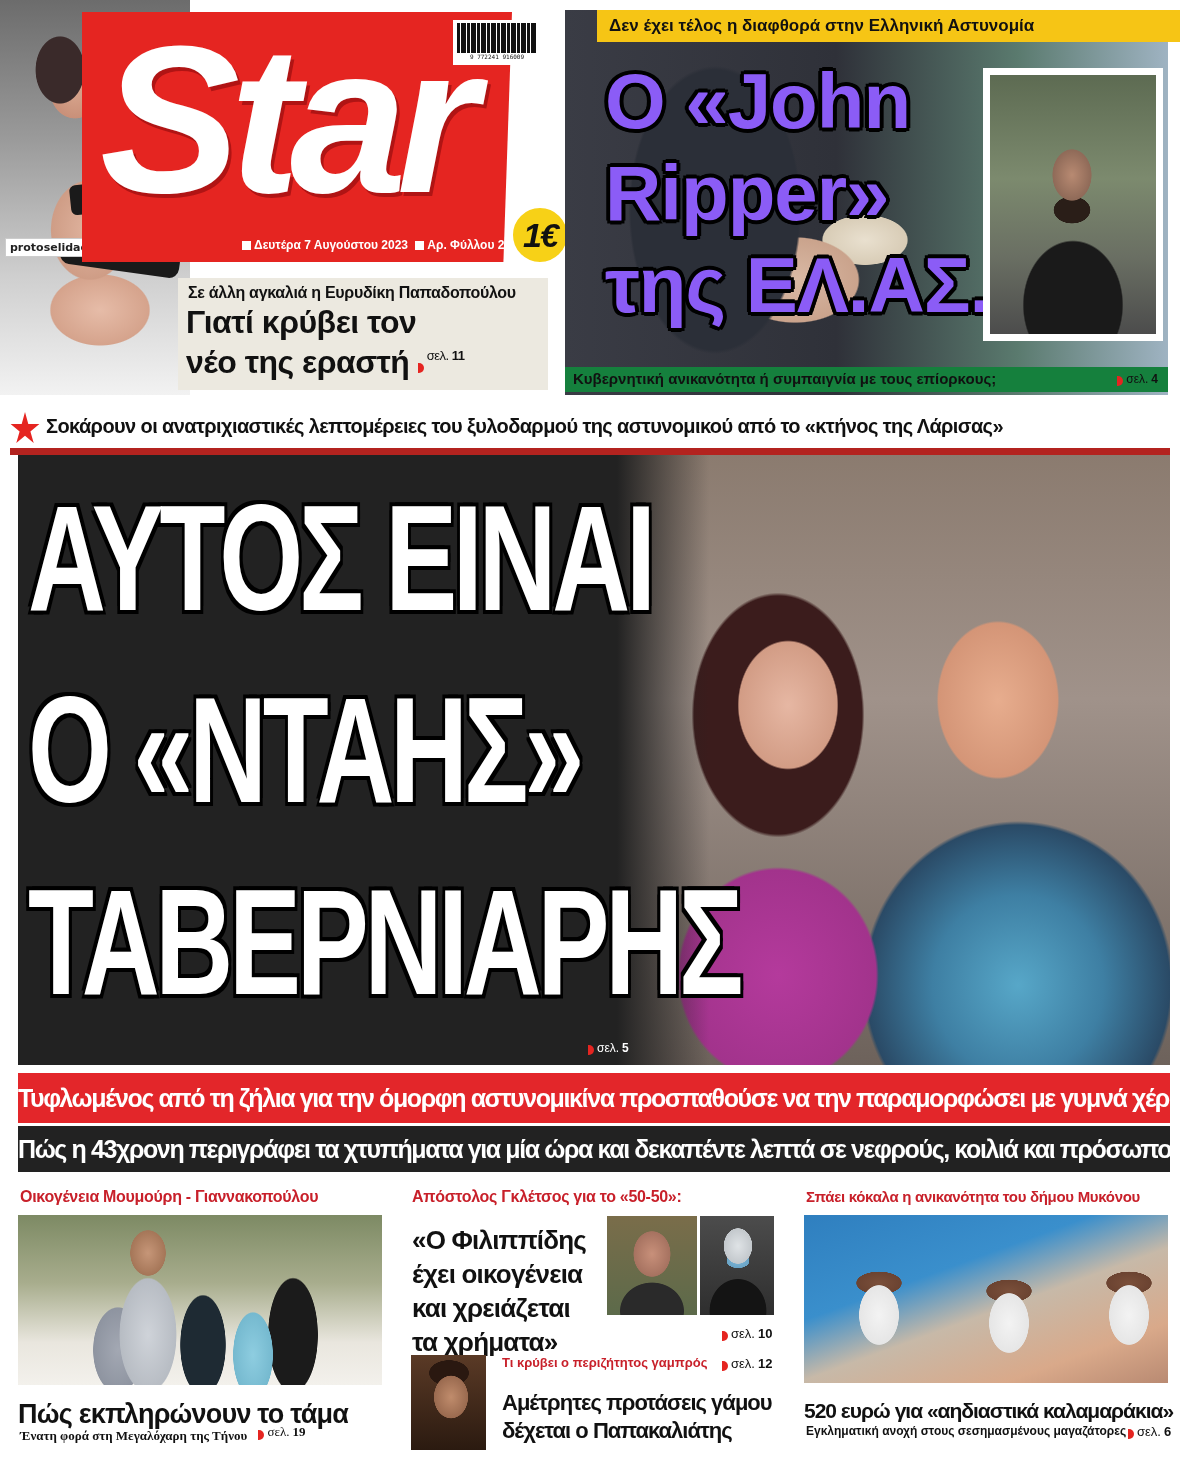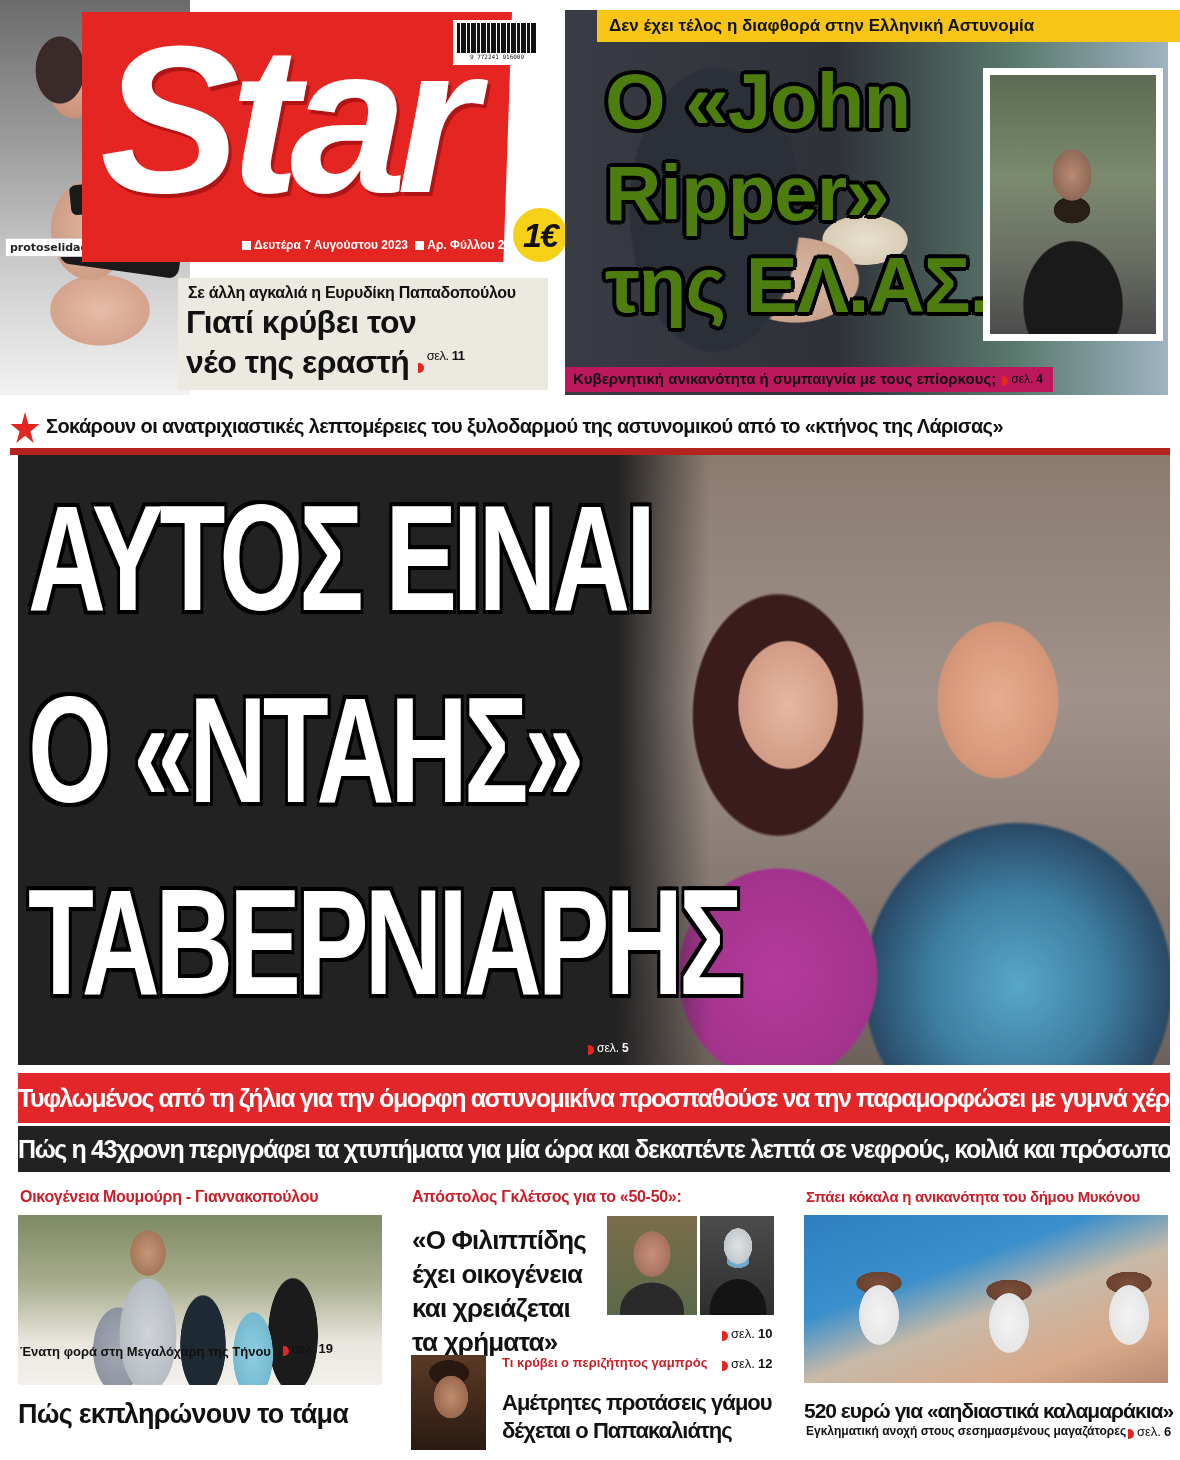--- a/index.html
+++ b/index.html
@@ -72,37 +72,37 @@
       radial-gradient(ellipse 120px 200px at 150px 200px, #2b2f38 0%, #2b2f38 70%, transparent 72%),
       radial-gradient(ellipse 90px 60px at 230px 270px, #d9b9a5 0%, #caa38c 70%, transparent 72%),
       radial-gradient(ellipse 60px 35px at 300px 230px, #e9e0cf 0%, #d8ccb6 70%, transparent 72%),
       linear-gradient(90deg, #3a3c45 0%, #2f3139 45%, #5a7a6e 75%, #9fb3c2 100%);
   }
   .police-kicker-bar {
     left: 597px; top: 10px; width: 671px; height: 32px; background: #f6c515;
     color: #111; font-size: 17px; font-weight: bold; padding: 6px 0 0 12px;
   }
   .ripper-head {
-    left: 605px; top: 55px; color: #4d7c0f; font-size: 78px; line-height: 92px; font-weight: bold;
+    left: 605px; top: 55px; color: #8b5cf6; font-size: 78px; line-height: 92px; font-weight: bold;
     letter-spacing: -1px;
     text-shadow: -3px -3px 0 #000, 3px -3px 0 #000, -3px 3px 0 #000, 3px 3px 0 #000, 0 4px 0 #000, 4px 0 0 #000, -4px 0 0 #000, 0 -4px 0 #000;
   }
   .suspect-photo {
     left: 983px; top: 68px; width: 180px; height: 273px; background: #fff; padding: 7px;
   }
   .suspect-photo .inner {
     width: 100%; height: 100%;
     background:
       radial-gradient(ellipse 32px 42px at 82px 100px, #b88a72 0%, #8f6a58 60%, transparent 62%),
       radial-gradient(ellipse 30px 22px at 82px 135px, #2a1e18 0%, #2a1e18 60%, transparent 62%),
       radial-gradient(ellipse 70px 90px at 83px 230px, #1a1a1a 0%, #1a1a1a 70%, transparent 72%),
       linear-gradient(180deg, #5d6b52 0%, #7c8a6e 40%, #6a6f63 70%, #4c4c4c 100%);
   }
   .police-footer-bar {
-    left: 565px; top: 367px; width: 488px; height: 25px; background: #be185d;
+    left: 565px; top: 367px; width: 603px; height: 25px; background: #15803d;
     color:#111; font-size: 15px; font-weight: bold; padding: 3px 0 0 8px;
   }
   .police-footer-bar .page-ref { position:absolute; right: 10px; top: 5px; font-size: 12px; }
 
   
   .star-icon {
     left: 10px; top: 412px; width: 30px; height: 34px; background: #e52521;
     clip-path: polygon(50% 0%, 61% 35%, 98% 35%, 68% 57%, 79% 91%, 50% 70%, 21% 91%, 32% 57%, 2% 35%, 39% 35%);
   }
   .main-kicker {
@@ -265,21 +265,21 @@
   <span>σελ.</span>
     <b>5</b>
 </div>
 
 <div class="abs sub-red">Τυφλωμένος από τη ζήλια για την όμορφη αστυνομικίνα προσπαθούσε να την παραμορφώσει με γυμνά χέρια!</div>
 <div class="abs sub-dark">Πώς η 43χρονη περιγράφει τα χτυπήματα για μία ώρα και δεκαπέντε λεπτά σε νεφρούς, κοιλιά και πρόσωπο</div>
 
 <div class="abs col-kicker" style="left:20px; top:1188px;">Οικογένεια Μουμούρη - Γιαννακοπούλου</div>
 <div class="abs fam-photo"></div>
 <div class="abs col-head" style="left:18px; top:1388px; font-size:27px;">Πώς εκπληρώνουν το τάμα</div>
-<div class="abs col-sub" style="left:20px; top:1341px;">
+<div class="abs col-sub" style="left:20px; top:1424px;font-family:Liberation Serif, serif;">
   <span>Ένατη φορά στη Μεγαλόχαρη της Τήνου</span>
   <span class="page-ref" style="margin-left:8px">
     <span class="dot"></span>
     <span>σελ.</span>
       <b>19</b>
   </span>
 </div>
 
 <div class="abs col-kicker" style="left:412px; top:1188px;">Απόστολος Γκλέτσος για το «50-50»:</div>
 <div class="abs col-head" style="left:412px; top:1212px; font-size:26px; line-height:34px;">

